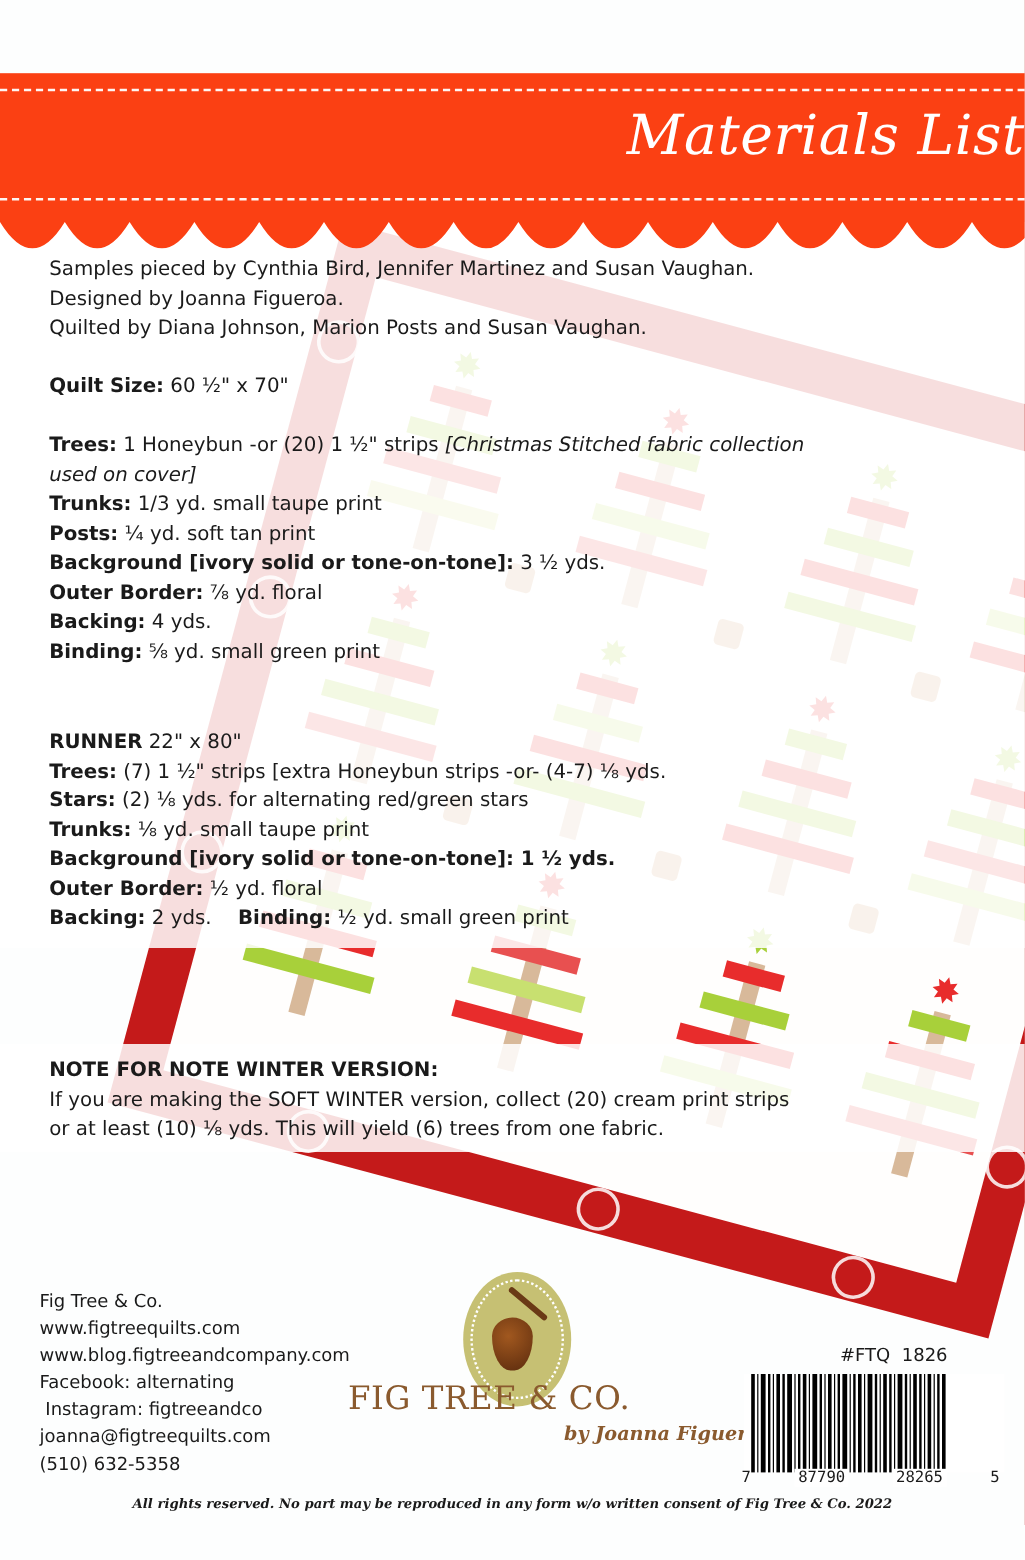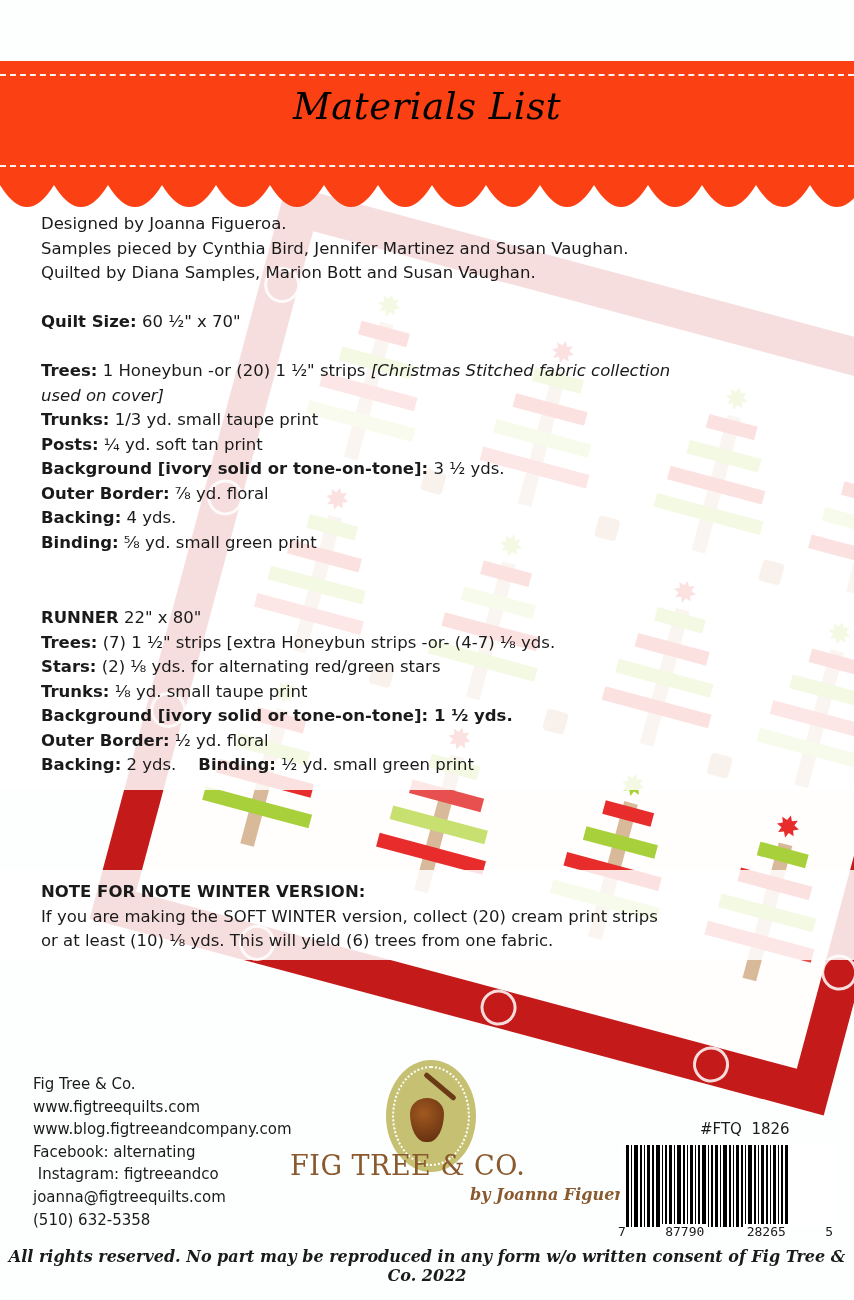--- a/index.html
+++ b/index.html
@@ -1,20 +1,20 @@
 <!DOCTYPE html>
 <html><head>
 <meta charset="utf-8">
 <style>
   html, body { margin:0; padding:0; }
   body { width:854px; height:1300px; position:relative; overflow:hidden; background:#fdfefe; font-family:"DejaVu Sans", sans-serif; color:#1a1a1a; }
   .banner { position:absolute; left:0; top:61px; width:854px; height:124px; background:#fb4013; z-index:5; }
   .stitch { position:absolute; left:0; right:0; height:0; border-top:2px dashed #ffffff; opacity:0.95; }
   .stitch.top { top:13px; } .stitch.bot { top:104px; }
-  .banner-title { position:absolute; left:0; right:0; top:24px; text-align:center; color:#000000; font-family:"DejaVu Serif", serif; font-style:italic; font-size:37px; letter-spacing:0.5px; }
+  .banner-title { position:absolute; left:0; right:0; top:24px; text-align:right; color:#ffffff; font-family:"DejaVu Serif", serif; font-style:italic; font-size:46px; letter-spacing:0.5px; }
   .scallops { position:absolute; left:0; top:185px; width:854px; height:22px; z-index:5; }
   .quilt-wrap { position:absolute; left:0; top:0; width:854px; height:1300px; z-index:1; overflow:hidden; }
   .quilt { position:absolute; left:175px; top:270px; width:760px; height:760px; transform-origin:center; transform:rotate(15deg); background:#c41a1a; }
   .quilt-inner { position:absolute; left:38px; top:38px; right:38px; bottom:38px; background:#fffefd; overflow:hidden; }
   .border-flower { position:absolute; width:30px; height:30px; border-radius:50%; border:3px solid rgba(255,255,255,0.85); }
   .tree { position:absolute; width:110px; height:170px; }
   .trunk { position:absolute; left:48px; top:30px; width:14px; height:140px; background:#d8b99a; }
   .strip { position:absolute; height:14px; }
   .star { position:absolute; font-size:30px; line-height:30px; }
   .post { position:absolute; width:22px; height:22px; background:#d4a67b; border-radius:4px; }
@@ -27,21 +27,21 @@
   .logo { position:absolute; left:386px; top:1060px; width:90px; height:112px; border-radius:50%; background:#c6c073; z-index:4; }
   .logo-ring { position:absolute; left:6px; top:6px; right:6px; bottom:6px; border-radius:50%; border:2px dotted #fff; }
   .fig { position:absolute; left:24px; top:38px; width:34px; height:44px; background:radial-gradient(circle at 40% 35%, #a1581f, #5a2a0d); border-radius:50% 50% 45% 45% / 35% 35% 65% 65%; }
   .stem { position:absolute; left:34px; top:24px; width:40px; height:5px; background:#6a3a16; transform:rotate(40deg); border-radius:3px; }
   .brand { position:absolute; left:290px; top:1150px; z-index:4; font-family:"DejaVu Serif", serif; font-size:27px; color:#8a5a2e; letter-spacing:0.5px; }
   .brand-sub { position:absolute; left:470px; top:1185px; z-index:4; font-family:"DejaVu Serif", serif; font-style:italic; font-size:16px; color:#8a5a2e;font-weight:bold; }
   .sku { position:absolute; left:700px; top:1120px; z-index:4; font-size:15px; }
   .barcode { position:absolute; left:620px; top:1145px; width:205px; height:82px; z-index:4; display:flex; align-items:stretch; background:#fff; padding:0 6px; }
   .barcode span { display:block; background:#000; margin-right:2px; }
   .barnums { position:absolute; left:618px; top:1224px; width:215px; z-index:4; font-family:"DejaVu Sans Mono", monospace; font-size:13px; display:flex; justify-content:space-between; }
-  .rights { position:absolute; left:0; right:0; top:1247px; text-align:center; z-index:4; font-family:"DejaVu Serif", serif; font-style:italic; font-weight:bold; font-size:16px; }
+  .rights { position:absolute; left:0; right:0; top:1247px; text-align:center; z-index:4; font-family:"DejaVu Serif", serif; font-style:italic; font-weight:bold; font-size:11px; }
 </style>
 </head>
 <body>
 
 <div class="quilt-wrap">
   <div class="quilt">
     <div class="quilt-inner">
 
       <div class="tree" style="left:40px;top:40px">
           <div class="star" style="left:40px;top:-2px;color:#a8d03a">✸</div>
@@ -164,23 +164,23 @@
   <div class="stitch top"></div>
   <div class="banner-title">Materials List</div>
   <div class="stitch bot"></div>
 </div>
 <svg class="scallops" viewBox="0 0 854 22" preserveAspectRatio="none">
   <path fill="#fb4013" d="M0 0 Q27 44 54 0 Q81 44 108 0 Q135 44 162 0 Q189 44 216 0 Q243 44 270 0 Q297 44 324 0 Q351 44 378 0 Q405 44 432 0 Q459 44 486 0 Q513 44 540 0 Q567 44 594 0 Q621 44 648 0 Q675 44 702 0 Q729 44 756 0 Q783 44 810 0 Q837 44 864 0 Z"></path>
 </svg>
 
 <div class="content">
   <div style="position:absolute;top:212px;left:0;width:800px">
+    <p>Samples pieced by Cynthia Bird, Jennifer Martinez and Susan Vaughan.</p>
     <p>Designed by Joanna Figueroa.</p>
-    <p>Samples pieced by Cynthia Bird, Jennifer Martinez and Susan Vaughan.</p>
-    <p>Quilted by Diana Samples, Marion Bott and Susan Vaughan.</p>
+    <p>Quilted by Diana Johnson, Marion Posts and Susan Vaughan.</p>
   </div>
 
   <p style="position:absolute;top:310px;left:0;width:800px">
     <span class="b">Quilt Size:</span><span> 60 ½" x 70"</span>
   </p>
 
   <div style="position:absolute;top:359px;left:0;width:640px">
     <p><span class="b">Trees:</span><span> 1 Honeybun -or (20) 1 ½" strips </span><span class="i">[Christmas Stitched fabric collection used on cover]</span></p>
   </div>
   <div style="position:absolute;top:408px;left:0;width:800px">

